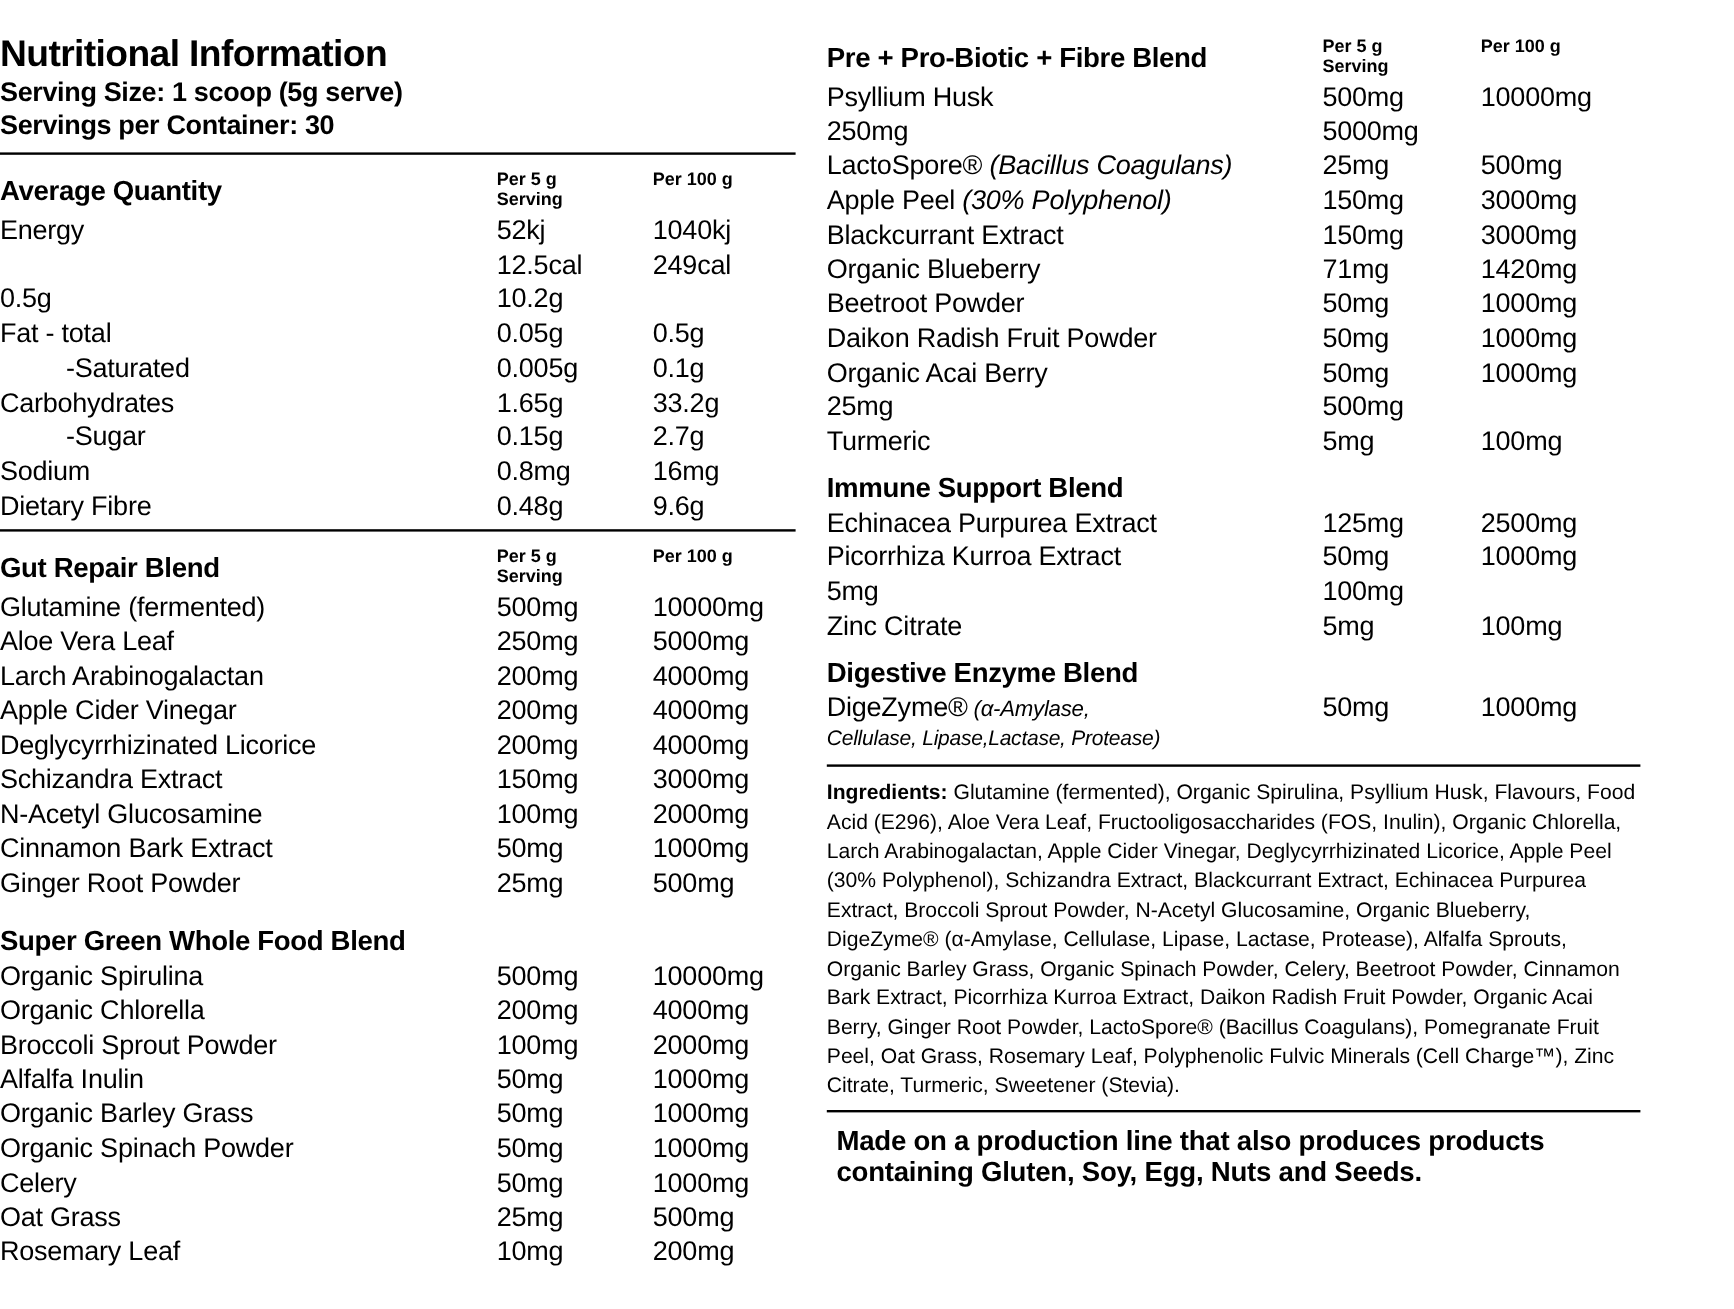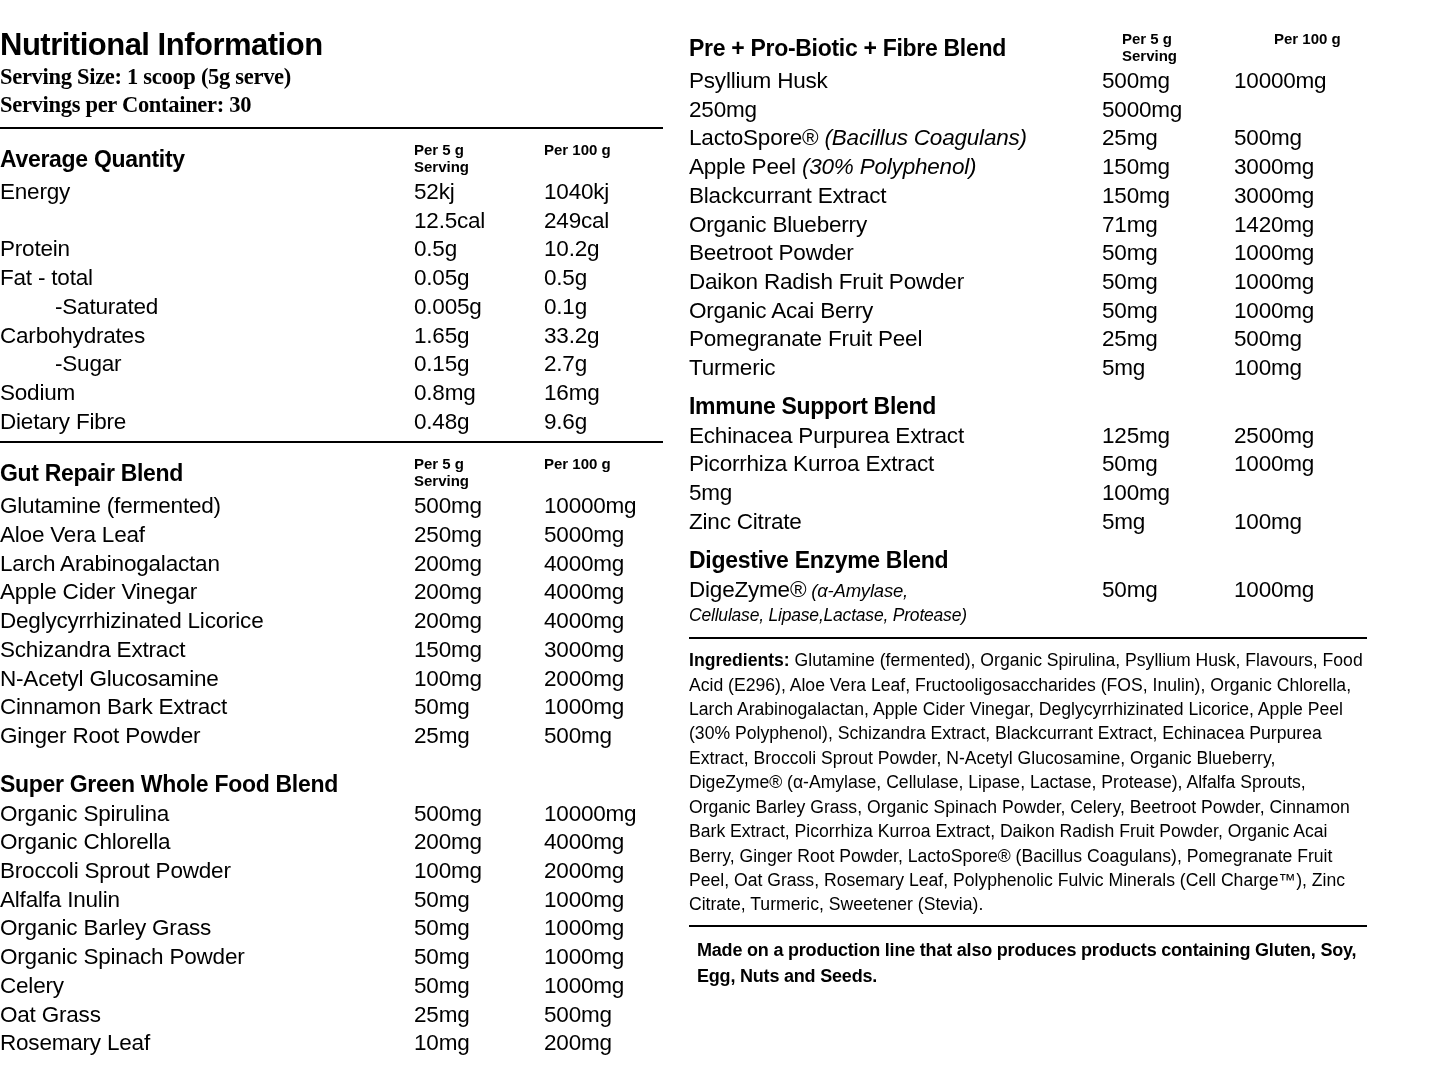--- a/index.html
+++ b/index.html
@@ -8,21 +8,21 @@
     width: 1445px; height: 1091px;
     background: #ffffff; color: #000000;
     font-family: "Liberation Sans", sans-serif;
     overflow: hidden;
   }
   .root { display: flex; align-items: flex-start; padding-top: 26px; }
   .col-left  { width: 663px; }
   .col-right { width: 678px; margin-left: 26px; }
 
   .title { font-size: 31px; font-weight: bold; line-height: 37px; letter-spacing: -0.5px; }
-  .subtitle { font-size: 22.5px; font-weight: bold; line-height: 27.5px; letter-spacing: -0.3px; font-family: Liberation Serif, serif; }
+  .subtitle { font-size: 22.5px; font-weight: bold; line-height: 27.5px; letter-spacing: -0.3px; }
 
   .rule { border: none; border-top: 2.5px solid #000; margin: 0; }
   .col-left .rule-top { margin-top: 9px; }
   .col-left .rule-mid { margin-top: 5px; }
 
   
   .row, .head-row { display: grid; align-items: start; }
   .col-left  .row, .col-left  .head-row { grid-template-columns: 414px 130px 1fr; }
   .col-right .row, .col-right .head-row { grid-template-columns: 413px 132px 1fr; }
 
@@ -30,37 +30,37 @@
   .row.vcenter { align-items: center; }
   .row .lab.indent { padding-left: 55px; }
 
   .head-row { padding-top: 10px; padding-bottom: 3px; }
   .sec-heading { font-size: 23px; font-weight: bold; line-height: 28px; letter-spacing: -0.3px; padding-top: 6px; }
   .head-row.no-cols { padding-top: 9px; padding-bottom: 2px; }
   .head-row.no-cols .sec-heading { padding-top: 0; }
   .col-head { font-size: 15px; font-weight: bold; line-height: 17px; padding-top: 2px; }
 
   #sec-super-green { margin-top: 10px; }
-  #sec-pre-pro .head-row { padding-top: 2px; gap: 20px; }
+  #sec-pre-pro .head-row { padding-top: 2px; }
 
   .it { font-style: italic; }
   .small-it { font-size: 18.5px; }
   .sub { font-size: 17.5px; line-height: 20px; }
   .sub.reg { font-size: 19px; line-height: 26px; }
 
   .rule-ing { margin-top: 12px; }
   .ingredients {
     margin: 9px 16px 0 0;
     font-size: 17.6px; line-height: 24.4px;
     width: 678px;
   }
   .rule-allergen { margin-top: 8px; }
   .allergen {
     margin: 10px 0 0 0; padding-left: 8px;
-    font-size: 18px; font-weight: bold; line-height: 26.6px;
+    font-size: 23px; font-weight: bold; line-height: 26.6px;
     letter-spacing: -0.2px;
   }
 </style>
 </head>
 <body>
 
 <div class="root">
 
   <div class="col-left">
     <div class="title">Nutritional Information</div>
@@ -80,21 +80,20 @@
           <div class="lab"><span>Energy</span></div>
           <div class="val">52kj</div>
           <div class="val">1040kj</div>
         </div>
         <div class="row">
           <div class="lab"><span></span></div>
           <div class="val">12.5cal</div>
           <div class="val">249cal</div>
         </div>
         <div class="row">
-          <div class="lab"><span>Protein</span></div>
           <div class="val">0.5g</div>
           <div class="val">10.2g</div>
         </div>
         <div class="row">
           <div class="lab"><span>Fat - total</span></div>
           <div class="val">0.05g</div>
           <div class="val">0.5g</div>
         </div>
         <div class="row">
           <div class="lab indent"><span>-Saturated</span></div>
@@ -280,21 +279,20 @@
           <div class="lab"><span>Daikon Radish Fruit Powder</span></div>
           <div class="val">50mg</div>
           <div class="val">1000mg</div>
         </div>
         <div class="row">
           <div class="lab"><span>Organic Acai Berry</span></div>
           <div class="val">50mg</div>
           <div class="val">1000mg</div>
         </div>
         <div class="row">
-          <div class="lab"><span>Pomegranate Fruit Peel</span></div>
           <div class="val">25mg</div>
           <div class="val">500mg</div>
         </div>
         <div class="row">
           <div class="lab"><span>Turmeric</span></div>
           <div class="val">5mg</div>
           <div class="val">100mg</div>
         </div>
       </div>
     <div class="sec" id="sec-immune">

